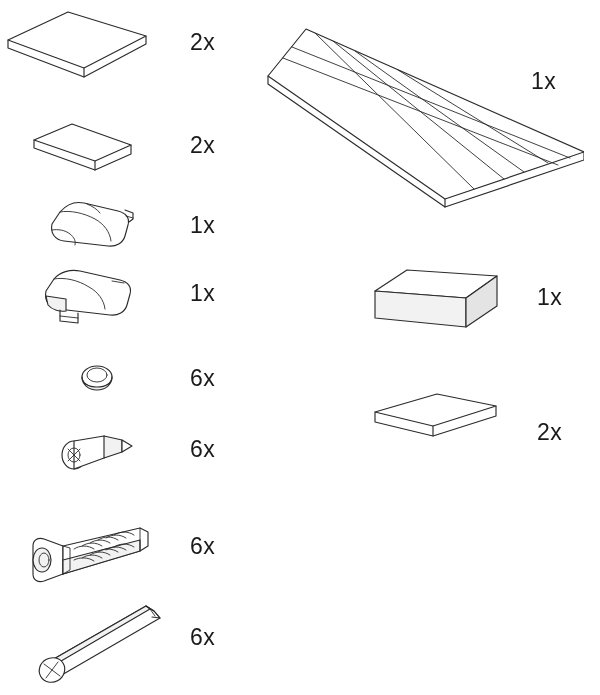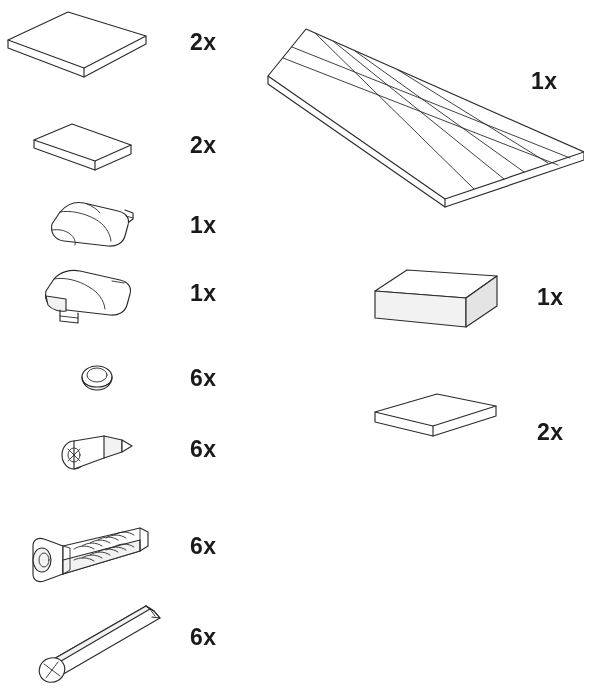--- a/index.html
+++ b/index.html
@@ -9,21 +9,20 @@
   }
   body {
     font-family: "Liberation Sans", sans-serif;
   }
   #sheet {
     position: relative;
     width: 584px;
     height: 695px;
     background: #ffffff;
     overflow: hidden;
-    font-weight: bold;
   }
   svg.parts {
     position: absolute;
     left: 0;
     top: 0;
     width: 600px;
     height: 695px;
   }
   .qty {
     position: absolute;

